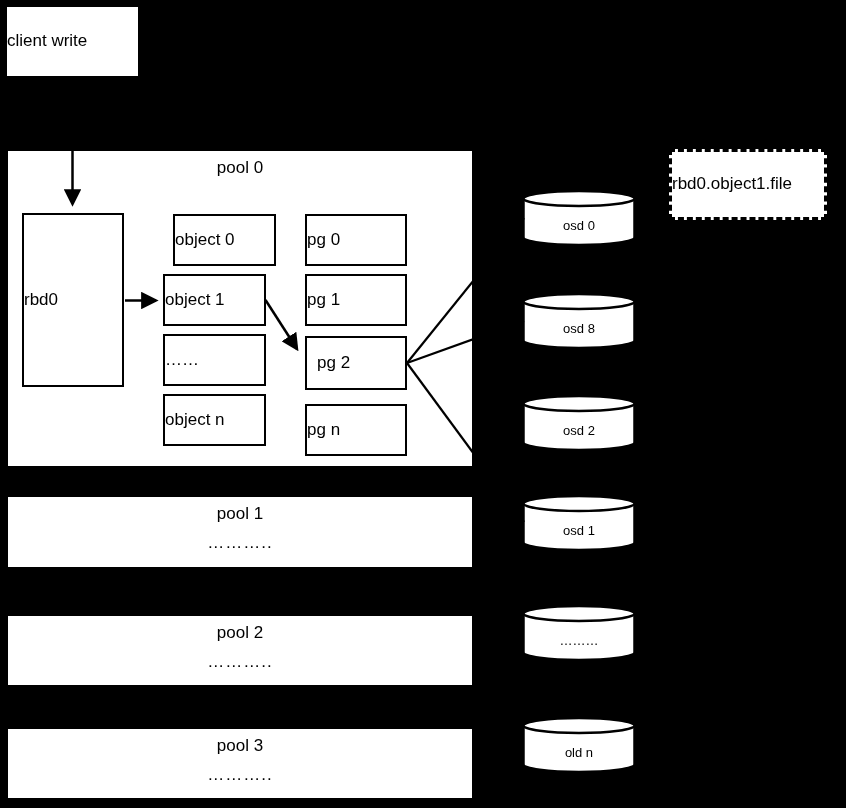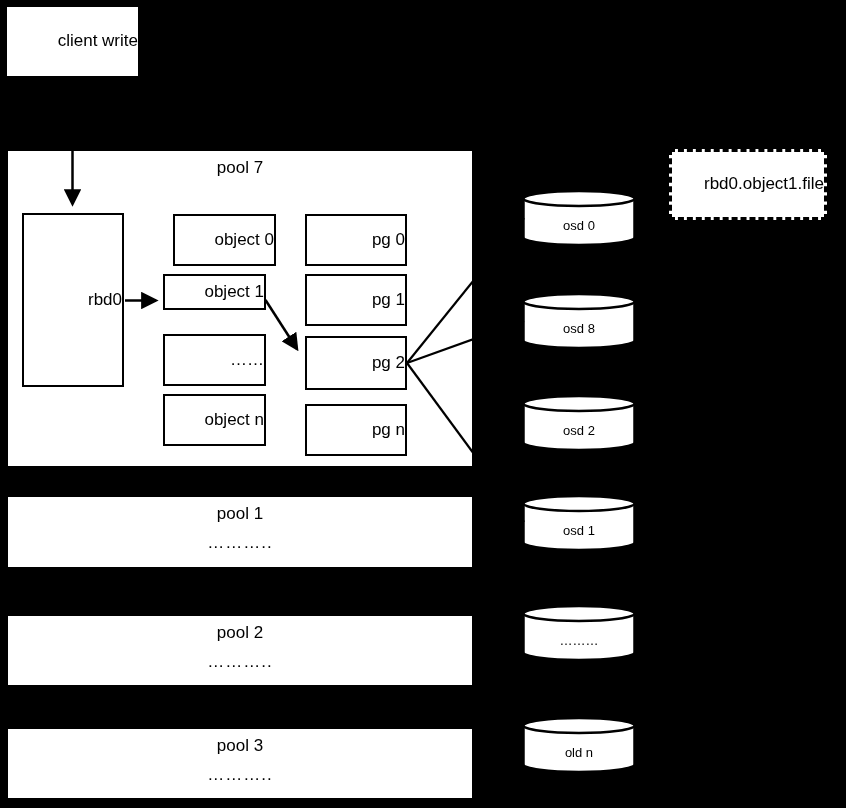--- a/index.html
+++ b/index.html
@@ -11,21 +11,21 @@
     color:#000;
     overflow:hidden;
   }
   .box{
     position:absolute;
     background:#fff;
     border:2px solid #000;
     box-sizing:border-box;
     display:flex;
     align-items:center;
-    justify-content:flex-end;
+    justify-content:flex-start;
     font-size:17px;
     line-height:1.2;
     color:#000;
   }
   .pool{
     flex-direction:column;
     justify-content:flex-start;
     align-items:center;
     padding-top:7px;
   }
@@ -48,31 +48,31 @@
 </head>
 <body>
 
 <div id="canvas">
 
   <div class="box" style="left:5px;top:5px;width:135px;height:73px;">
     <span>client write</span>
   </div>
 
   <div class="box pool" style="left:6px;top:149px;width:468px;height:319px;">
-    <span class="pool-title">pool 7</span>
+    <span class="pool-title">pool 0</span>
   </div>
 
   <div class="box" style="left:22px;top:213px;width:102px;height:174px;">
     <span>rbd0</span>
   </div>
 
   <div class="box" style="left:173px;top:214px;width:103px;height:52px;">
     <span>object 0</span>
   </div>
-  <div class="box" style="left:163px;top:274px;width:103px;height:36px;">
+  <div class="box" style="left:163px;top:274px;width:103px;height:52px;">
     <span>object 1</span>
   </div>
   <div class="box" style="left:163px;top:334px;width:103px;height:52px;">
     <span>……</span>
   </div>
   <div class="box" style="left:163px;top:394px;width:103px;height:52px;">
     <span>object n</span>
   </div>
 
   <div class="box" style="left:305px;top:214px;width:102px;height:52px;">

